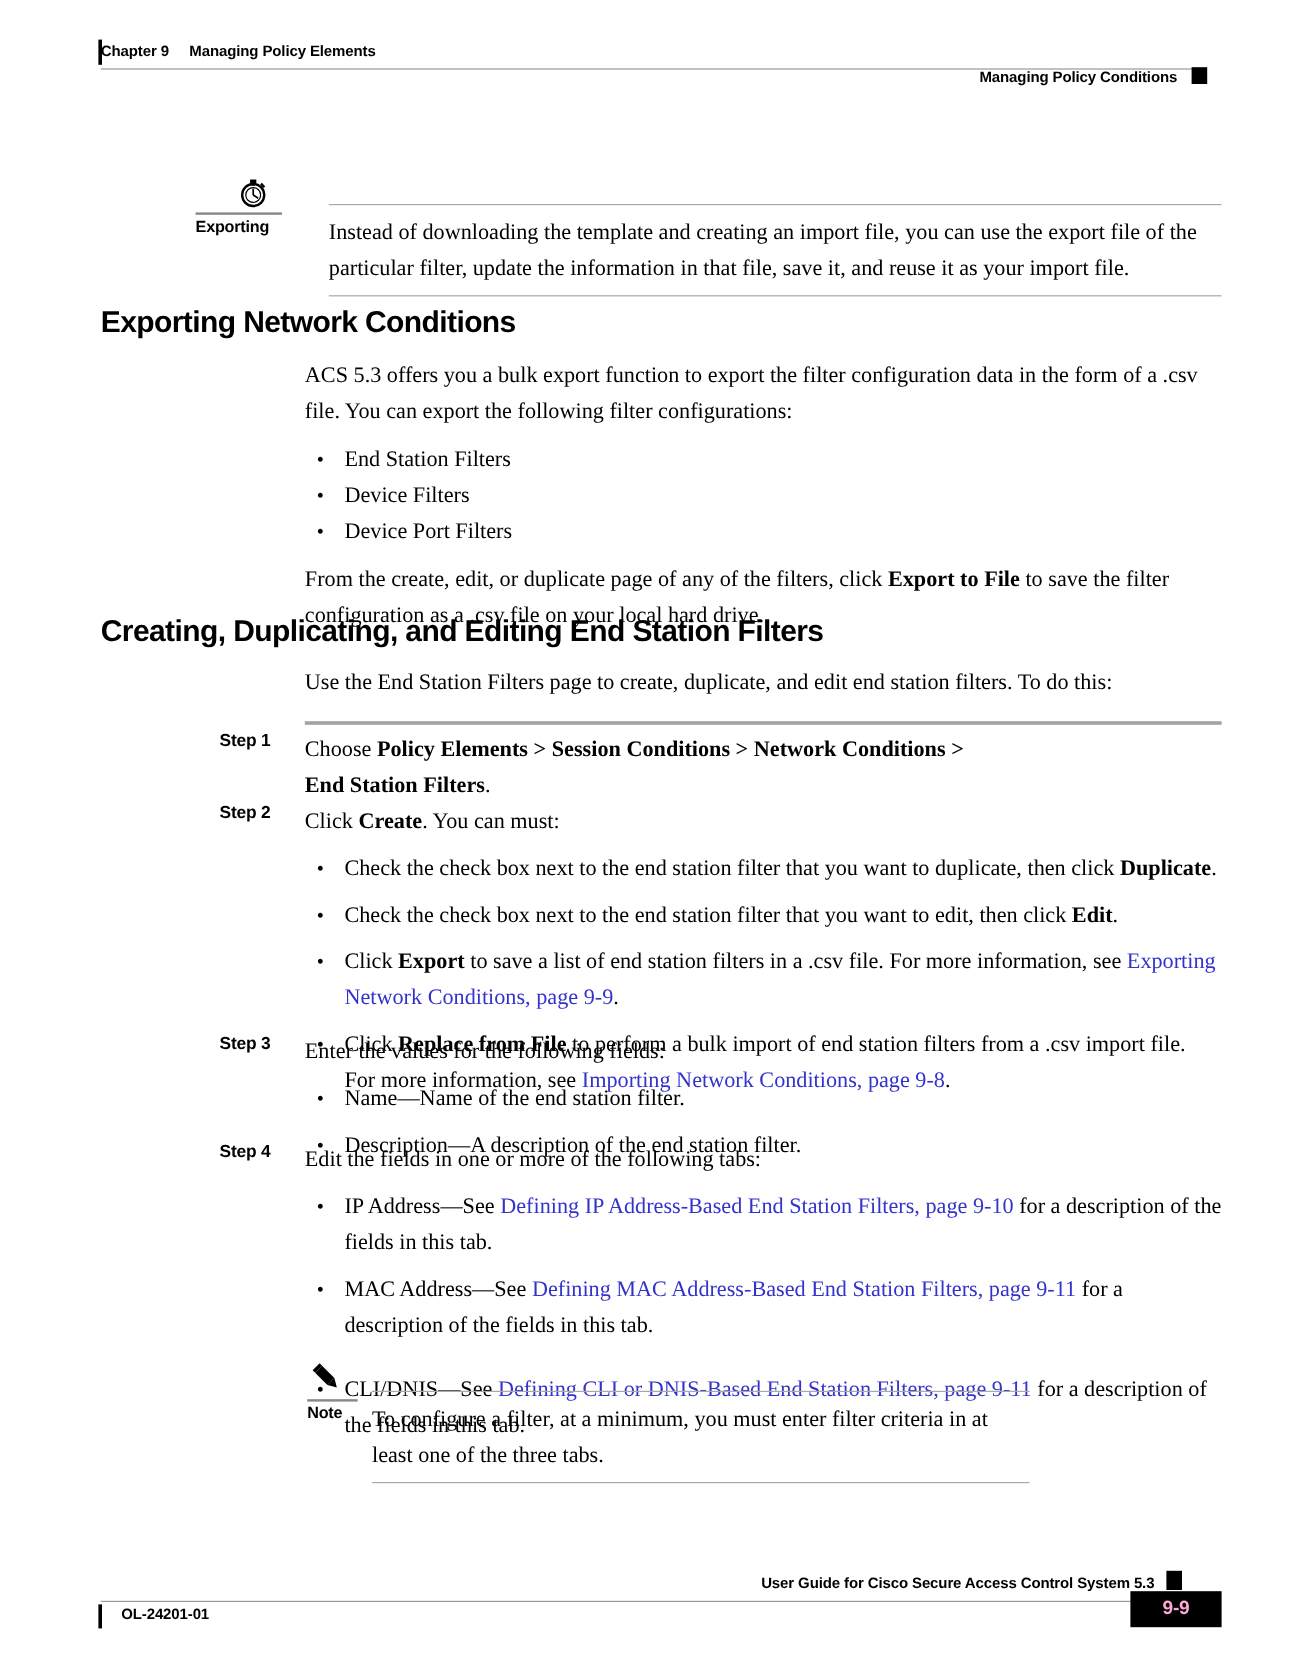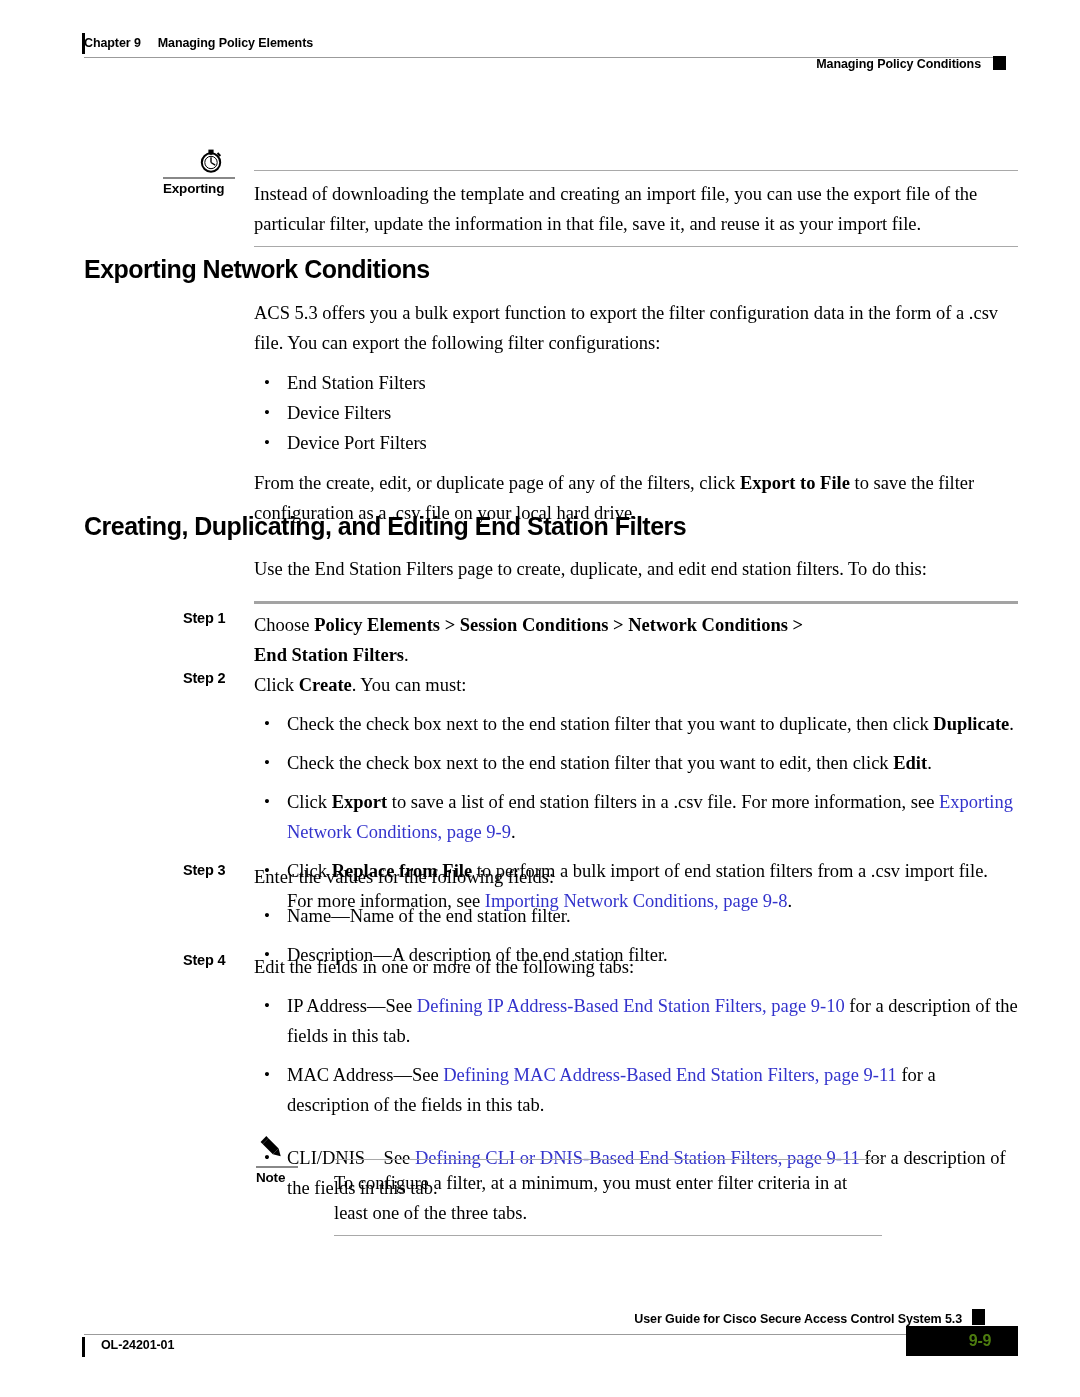--- a/index.html
+++ b/index.html
@@ -224,29 +224,28 @@
     letter-spacing: -0.1px;
     white-space: nowrap;
   }
   .ftr-pagebox {
     position: absolute;
     right: 62px;
     top: 1326px;
     width: 76px;
     height: 30px;
     background: #000;
-    color: #4d7c0f;
+    color: #f9a8d4;
     font-family: "Liberation Sans", "DejaVu Sans", sans-serif;
     font-weight: bold;
     font-size: 16px;
     display: flex;
     align-items: center;
     justify-content: center;
     letter-spacing: -0.2px;
-    padding-left: 36px;
   }
 </style>
 </head>
 <body>
 
 <div class="page">
 
   <div class="hdr">
     <div class="hdr-tick"></div>
     <div class="hdr-left">
@@ -267,21 +266,21 @@
         <line x1="15" y1="17.5" x2="15" y2="12.3" stroke="#000" stroke-width="1.4"></line>
         <line x1="15" y1="17.5" x2="19.2" y2="20.2" stroke="#000" stroke-width="1.4"></line>
         <rect x="12.4" y="4.6" width="5.2" height="3.6" fill="#000"></rect>
         <rect x="13.6" y="7.6" width="2.8" height="2.2" fill="#000"></rect>
         <line x1="21.5" y1="8.0" x2="24.3" y2="11.0" stroke="#000" stroke-width="2"></line>
       </svg>
     </div>
     <div class="admon-underline" style="left:163px; top:32px; width:72px;"></div>
     <div class="admon-label" style="left:163px; top:36px;">Exporting</div>
     <div class="body-col">
-      <div class="admon-body" style="margin-top:25px;">Instead of downloading the template and creating an import file, you can use the export file of the particular filter, update the information in that file, save it, and reuse it as your import file.</div>
+      <div class="admon-body" style="margin-top:25px;margin-left:20px;">Instead of downloading the template and creating an import file, you can use the export file of the particular filter, update the information in that file, save it, and reuse it as your import file.</div>
     </div>
   </div>
 
   <h1 class="sec" style="position:absolute; left:84px; top:255px;">Exporting Network Conditions</h1>
 
   <div style="position:absolute; left:0; top:298px; width:1080px;">
     <div class="body-col">
       <p class="para">ACS 5.3 offers you a bulk export function to export the filter configuration data in the form of a .csv file. You can export the following filter configurations:</p>
       <ul class="bul" style="margin-top:10px;">
         <li>End Station Filters</li>
@@ -331,21 +330,21 @@
   <div class="step-row" style="position:absolute; left:0; top:952px; width:1080px;">
     <div class="step-label">Step 4</div>
     <div class="step-text">Edit the fields in one or more of the following tabs:</div>
     <ul class="bul" style="margin-left:254px; margin-right:62px; margin-top:9px;">
       <li><span>IP Address—See </span><a class="xref" href="#">Defining IP Address-Based End Station Filters, page 9-10</a><span> for a description of the fields in this tab.</span></li>
       <li style="margin-top:9px;"><span>MAC Address—See </span><a class="xref" href="#">Defining MAC Address-Based End Station Filters, page 9-11</a><span> for a description of the fields in this tab.</span></li>
       <li style="margin-top:23px;"><span>CLI/DNIS—See </span><a class="xref" href="#">Defining CLI or DNIS-Based End Station Filters, page 9-11</a><span> for a description of the fields in this tab.</span></li>
     </ul>
   </div>
 
-  <div class="admon" style="position:absolute; left:0; top:1134px; width:920px;padding-left:24px;">
+  <div class="admon" style="position:absolute; left:0; top:1134px; width:920px;">
     <div class="admon-icon" style="left:258px; top:0px;">
       <svg width="30" height="30" viewBox="0 0 30 30" aria-hidden="true">
         <g transform="rotate(45 14 14)">
           <rect x="4.5" y="9.6" width="14.5" height="8.2" fill="#000"></rect>
           <polygon points="19,9.6 26,13.7 19,17.8" fill="#000"></polygon>
           <polygon points="4.5,9.6 4.5,17.8 1.6,17.8 1.6,9.6" fill="#000"></polygon>
         </g>
       </svg>
     </div>
     <div class="admon-underline" style="left:256px; top:32px; width:42px;"></div>

